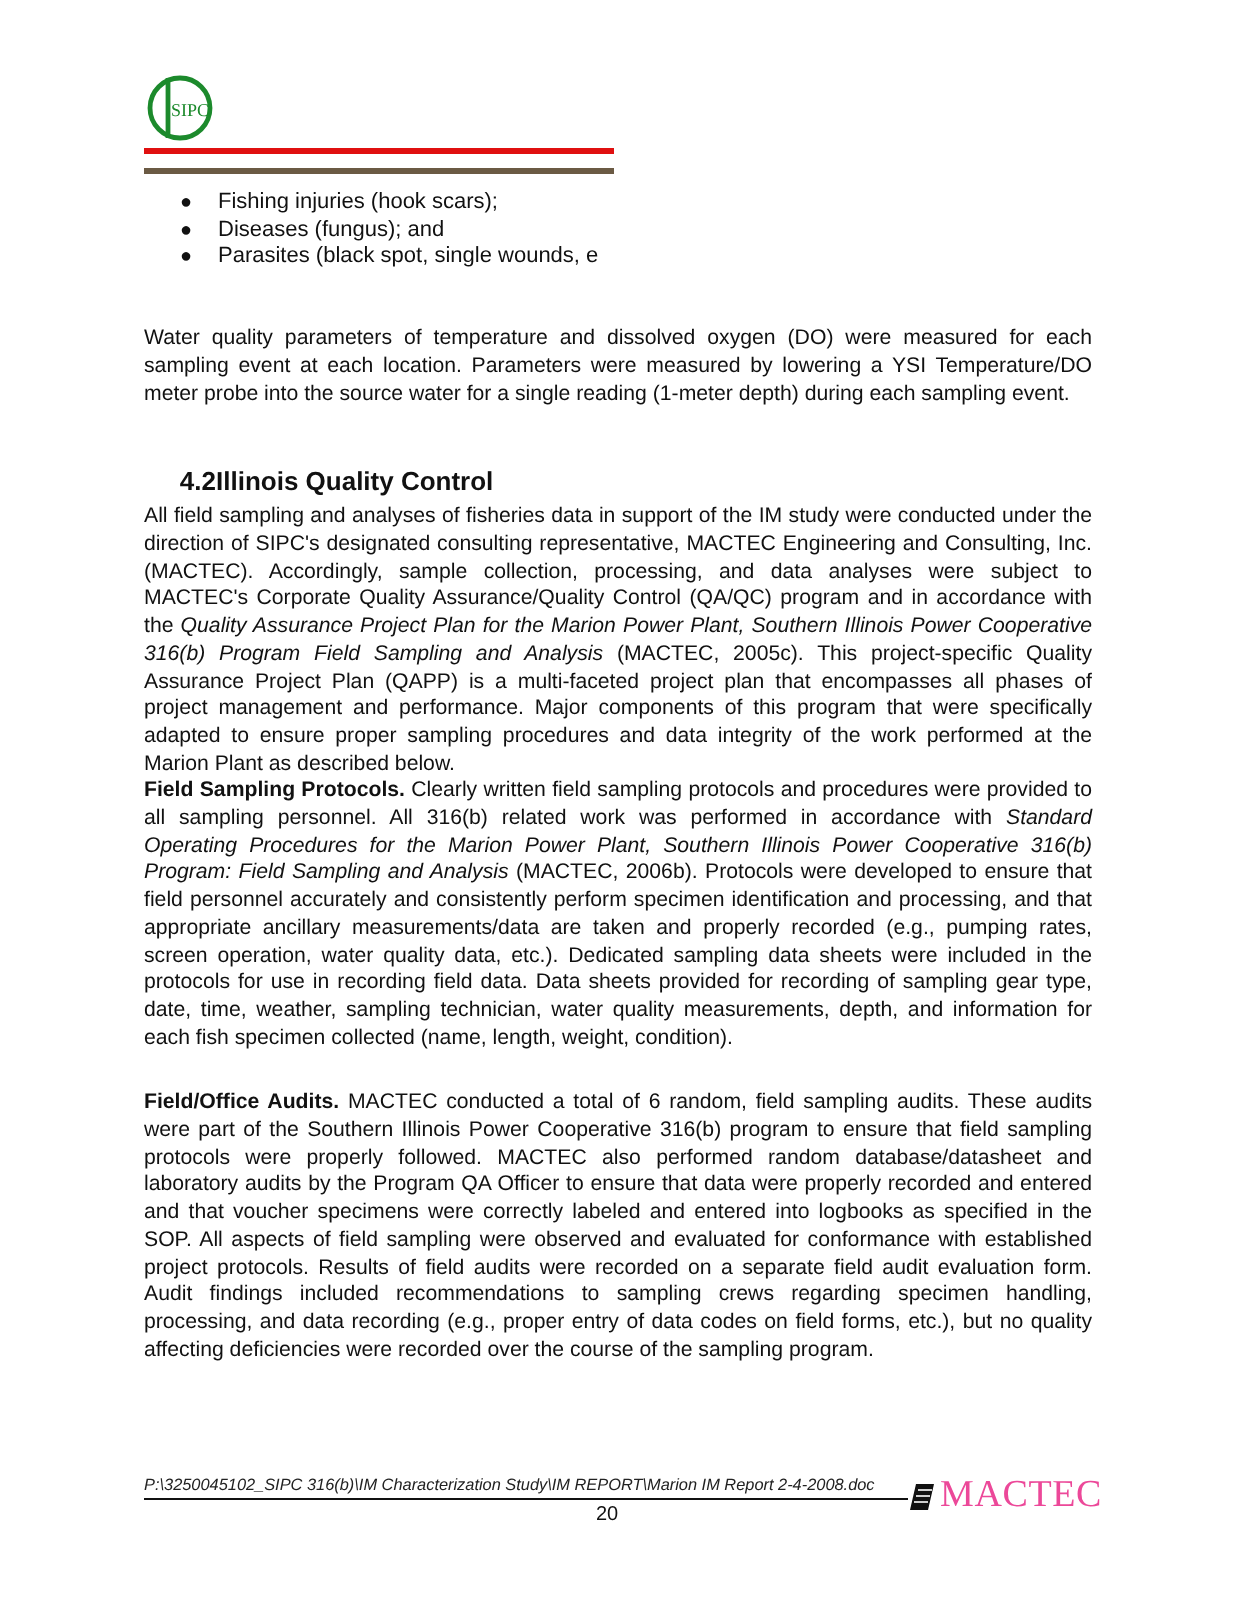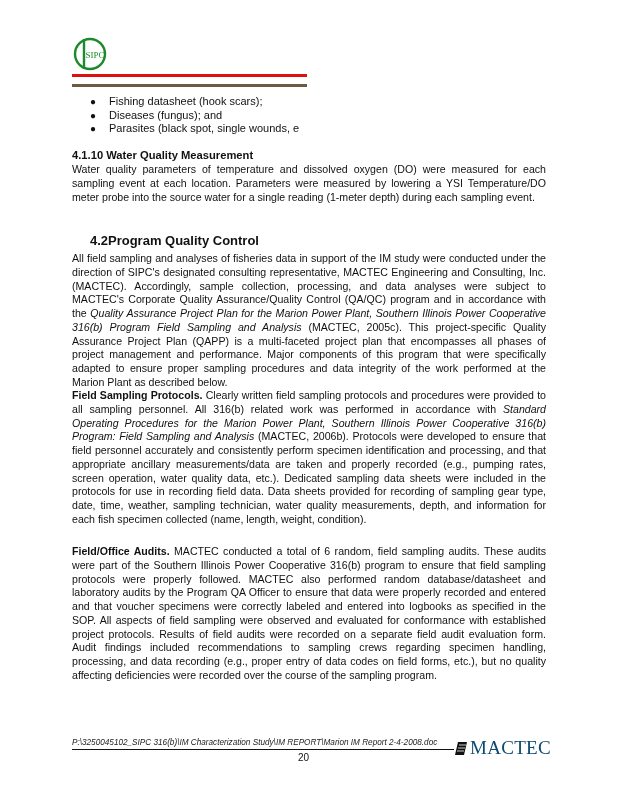--- a/index.html
+++ b/index.html
@@ -27,55 +27,54 @@
             text-align: justify; }
     .para .lead { font-weight: bold; }
     .para i { }
 
     
     .footer-path { position: absolute; left: 72px; top: 738px; font-size: 8.2px; white-space: nowrap; color: #222; font-style: italic; }
     .footer-rule { position: absolute; left: 72px; top: 749px; width: 382px; height: 1px; background: #111; }
     .page-num { position: absolute; left: 298px; top: 752px; font-size: 10px; }
     .mactec-logo { position: absolute; left: 454px; top: 737px; display: flex; align-items: center; }
     .mactec-logo .mark { width: 14px; height: 15px; }
-    .mactec-logo .word { font-family: "Liberation Serif", serif; font-size: 19px; letter-spacing: 0.3px; color: #0c4a6e; margin-left: 2px; }
+    .mactec-logo .word { font-family: "Liberation Serif", serif; font-size: 19px; letter-spacing: 0.3px; color: #ec4899; margin-left: 2px; }
   </style>
 </head>
 <body>
 
 <div class="page">
 
   <svg class="logo" viewBox="0 0 34 34">
     <circle cx="17" cy="17" r="15" fill="none" stroke="#1c8a2c" stroke-width="2.4"></circle>
     <line x1="11" y1="2" x2="11" y2="32" stroke="#1c8a2c" stroke-width="2.4"></line>
     <text x="12.5" y="21" font-family="Liberation Serif, serif" font-size="9" fill="#1c8a2c">SIPC</text>
   </svg>
   <div class="rule-red"></div>
   <div class="rule-brown"></div>
 
   <div class="bullets">
     <div class="bullet-row">
       <span class="bullet-dot">●</span>
-      <span class="bullet-text">Fishing datasheet (hook scars);</span>
+      <span class="bullet-text">Fishing injuries (hook scars);</span>
     </div>
     <div class="bullet-row">
       <span class="bullet-dot">●</span>
       <span class="bullet-text">Diseases (fungus); and</span>
     </div>
     <div class="bullet-row">
       <span class="bullet-dot">●</span>
       <span class="bullet-text">Parasites (black spot, single wounds, e</span>
     </div>
   </div>
 
-  <div class="h3" style="top:149px;">4.1.10  Water Quality Measurement</div>
   <div class="para" style="top:163px;">Water quality parameters of temperature and dissolved oxygen (DO) were measured for each sampling event at each location.  Parameters were measured by lowering a YSI Temperature/DO meter probe into the source water for a single reading (1-meter depth) during each sampling event.</div>
 
   <div class="h2" style="top:233px;">
-    <span class="num">4.2</span><span>Program Quality Control</span>
+    <span class="num">4.2</span><span>Illinois Quality Control</span>
   </div>
 
   <div class="para" style="top:252px;"><span>All field sampling and analyses of fisheries data in support of the IM study were conducted under the direction of SIPC's designated consulting representative, MACTEC Engineering and Consulting, Inc. (MACTEC).  Accordingly, sample collection, processing, and data analyses were subject to MACTEC's Corporate Quality Assurance/Quality Control (QA/QC) program and in accordance with the </span><i>Quality Assurance Project Plan for the Marion Power Plant, Southern Illinois Power Cooperative 316(b) Program Field Sampling and Analysis</i><span> (MACTEC, 2005c). This project-specific Quality Assurance Project Plan (QAPP) is a multi-faceted project plan that encompasses all phases of project management and performance.  Major components of this program that were specifically adapted to ensure proper sampling procedures and data integrity of the work performed at the Marion Plant as described below.</span></div>
 
   <div class="para" style="top:389px;"><span class="lead">Field Sampling Protocols.</span><span>  Clearly written field sampling protocols and procedures were provided to all sampling personnel.  All 316(b) related work was performed in accordance with </span><i>Standard Operating Procedures for the Marion Power Plant, Southern Illinois Power Cooperative 316(b) Program:  Field Sampling and Analysis</i><span> (MACTEC, 2006b).  Protocols were developed to ensure that field personnel accurately and consistently perform specimen identification and processing, and that appropriate ancillary measurements/data are taken and properly recorded (e.g., pumping rates, screen operation, water quality data, etc.).  Dedicated sampling data sheets were included in the protocols for use in recording field data.  Data sheets provided for recording of sampling gear type, date, time, weather, sampling technician, water quality measurements, depth, and information for each fish specimen collected (name, length, weight, condition).</span></div>
 
   <div class="para" style="top:545px;"><span class="lead">Field/Office Audits.</span><span>  MACTEC conducted a total of 6 random, field sampling audits.  These audits were part of the Southern Illinois Power Cooperative 316(b) program to ensure that field sampling protocols were properly followed.  MACTEC also performed random database/datasheet and laboratory audits by the Program QA Officer to ensure that data were properly recorded and entered and that voucher specimens were correctly labeled and entered into logbooks as specified in the SOP.  All aspects of field sampling were observed and evaluated for conformance with established project protocols.  Results of field audits were recorded on a separate field audit evaluation form.  Audit findings included recommendations to sampling crews regarding specimen handling, processing, and data recording (e.g., proper entry of data codes on field forms, etc.), but no quality affecting deficiencies were recorded over the course of the sampling program.</span></div>
 
   <div class="footer-path">P:\3250045102_SIPC 316(b)\IM Characterization Study\IM REPORT\Marion IM Report 2-4-2008.doc</div>
   <div class="footer-rule"></div>

